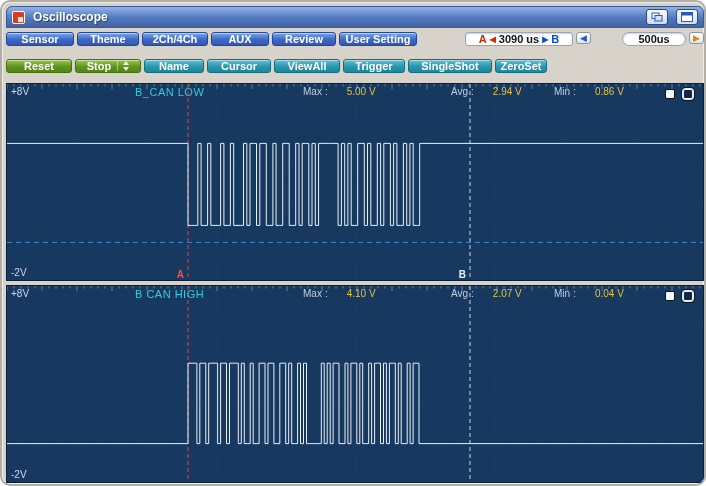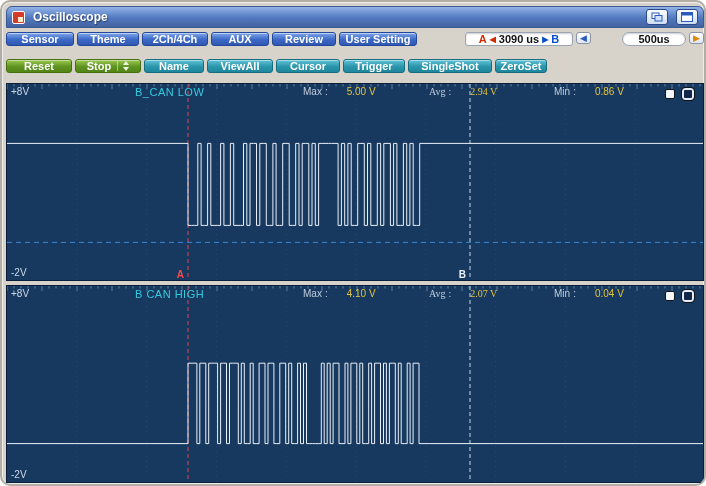--- a/index.html
+++ b/index.html
@@ -75,21 +75,21 @@
   #panel1 { top: 283px; }
   .wave { position: absolute; left: 0; top: 0; width: 698px; height: 198px; display: block; }
 
   .vlabel { position: absolute; color: #cdd8ea; font-size: 10px; }
   .vl-top { left: 4px; top: 2px; }
   .vl-bottom { left: 4px; bottom: 2px; }
   .ch-name { position: absolute; left: 128px; top: 2px; color: #35c9de; font-size: 11px; letter-spacing: .5px; }
   .stat { position: absolute; top: 2px; font-size: 10px; color: #c2cede; }
   .stat .sep { margin: 0 3px; color: #c2cede; }
   .stat .val { color: #e4c43c; padding-left: 16px; }
-  .st0 { left: 296px; } .st1 { left: 422px; font-family: Liberation Serif, serif; } .st2 { left: 547px; }
+  .st0 { left: 296px; } .st1 { left: 444px; } .st2 { left: 547px; }
   .toggles { position: absolute; right: 9px; top: 4px; display: flex; gap: 7px; align-items: center; }
   .cb-a { width: 10px; height: 10px; background: #f4f6fa; border: 1px solid #11131a; border-radius: 2px; }
   .cb-b { width: 12px; height: 12px; background: #10264a; border: 2px solid #e8edf5; outline: 1px solid #11131a; border-radius: 3px; }
 </style>
 </head>
 <body>
 
 <div class="window">
 
   <div class="titlebar">
@@ -132,22 +132,22 @@
   <div class="row row2">
     <button class="btn green g1">Reset</button>
     <button class="btn green g2">
       <span>Stop</span>
       <span class="stop-spin">
         <span class="tri-up"></span>
           <span class="tri-down"></span>
       </span>
     </button>
     <button class="btn teal t1">Name</button>
+    <button class="btn teal t2">Cursor</button>
     <button class="btn teal t3">ViewAll</button>
-    <button class="btn teal t2">Cursor</button>
     <button class="btn teal t4">Trigger</button>
     <button class="btn teal t5">SingleShot</button>
     <button class="btn teal t6">ZeroSet</button>
   </div>
 
   <div class="panel" id="panel0">
     <svg class="wave" id="wave0" viewBox="0 0 698 198">
         <line x1="69.8" y1="0" x2="69.8" y2="198" stroke="#7fa0cf" stroke-opacity="0.15" stroke-dasharray="1,4"></line>
         <line x1="139.6" y1="0" x2="139.6" y2="198" stroke="#7fa0cf" stroke-opacity="0.15" stroke-dasharray="1,4"></line>
         <line x1="209.4" y1="0" x2="209.4" y2="198" stroke="#7fa0cf" stroke-opacity="0.15" stroke-dasharray="1,4"></line>

